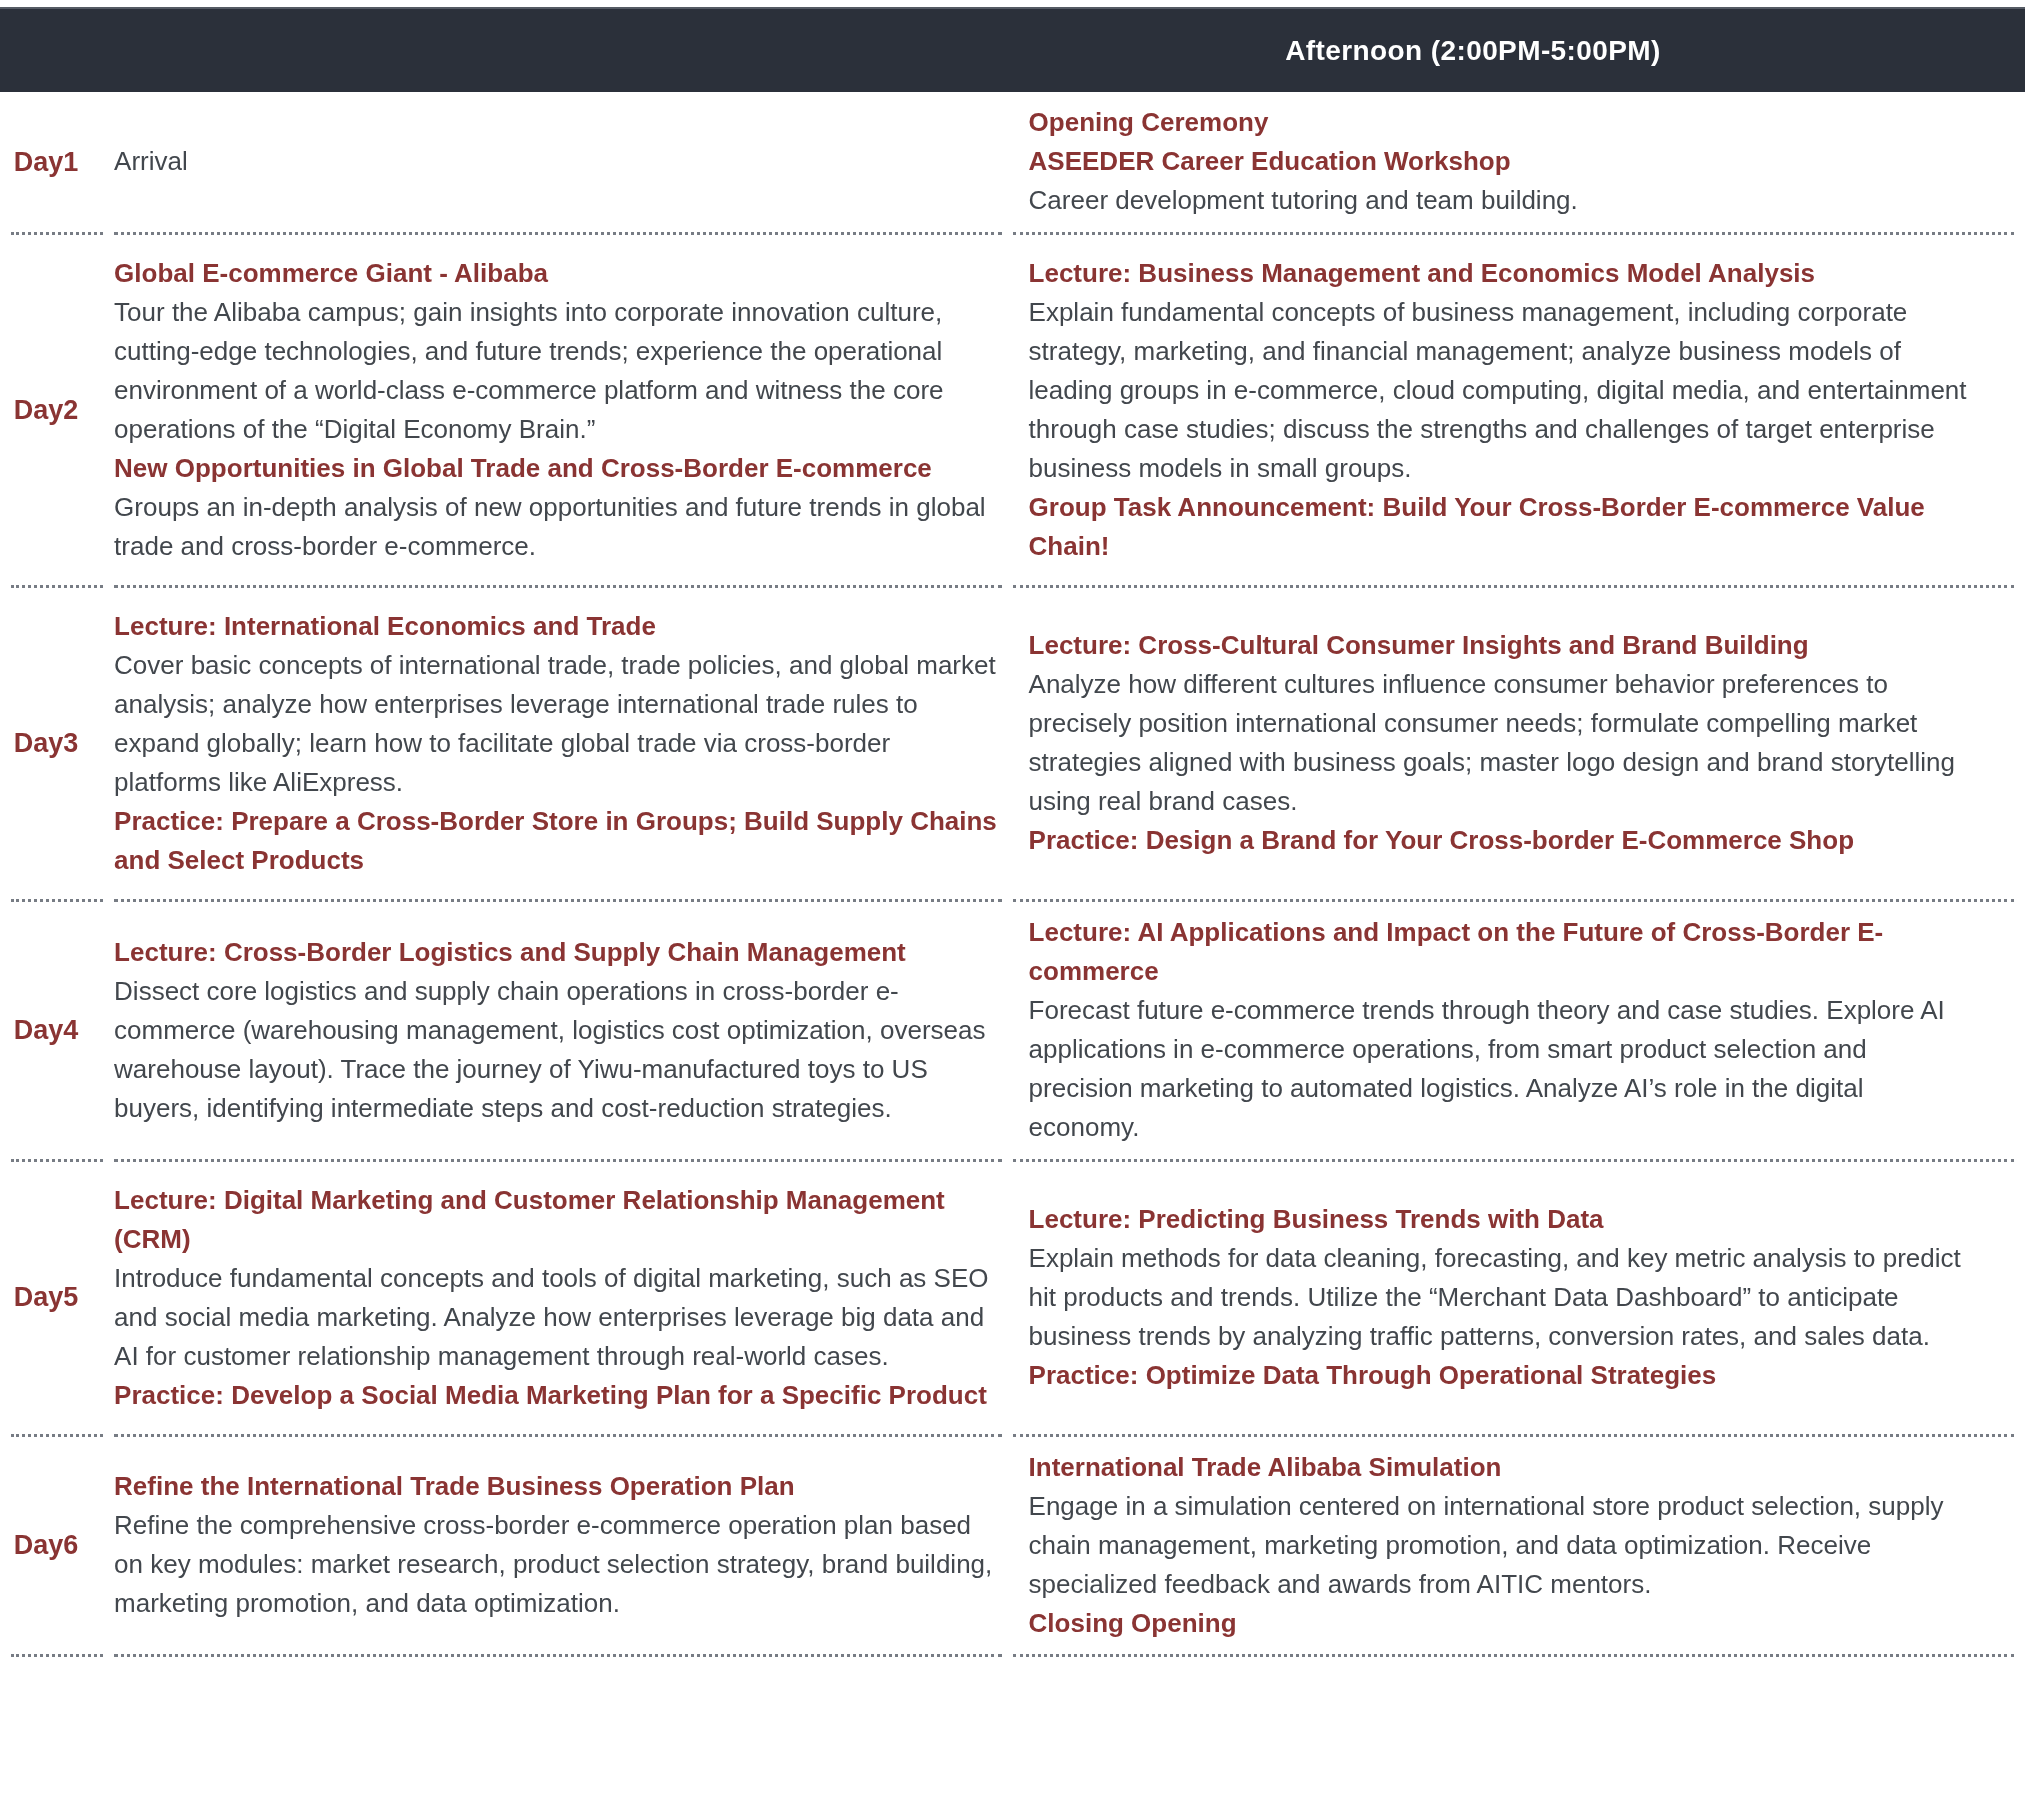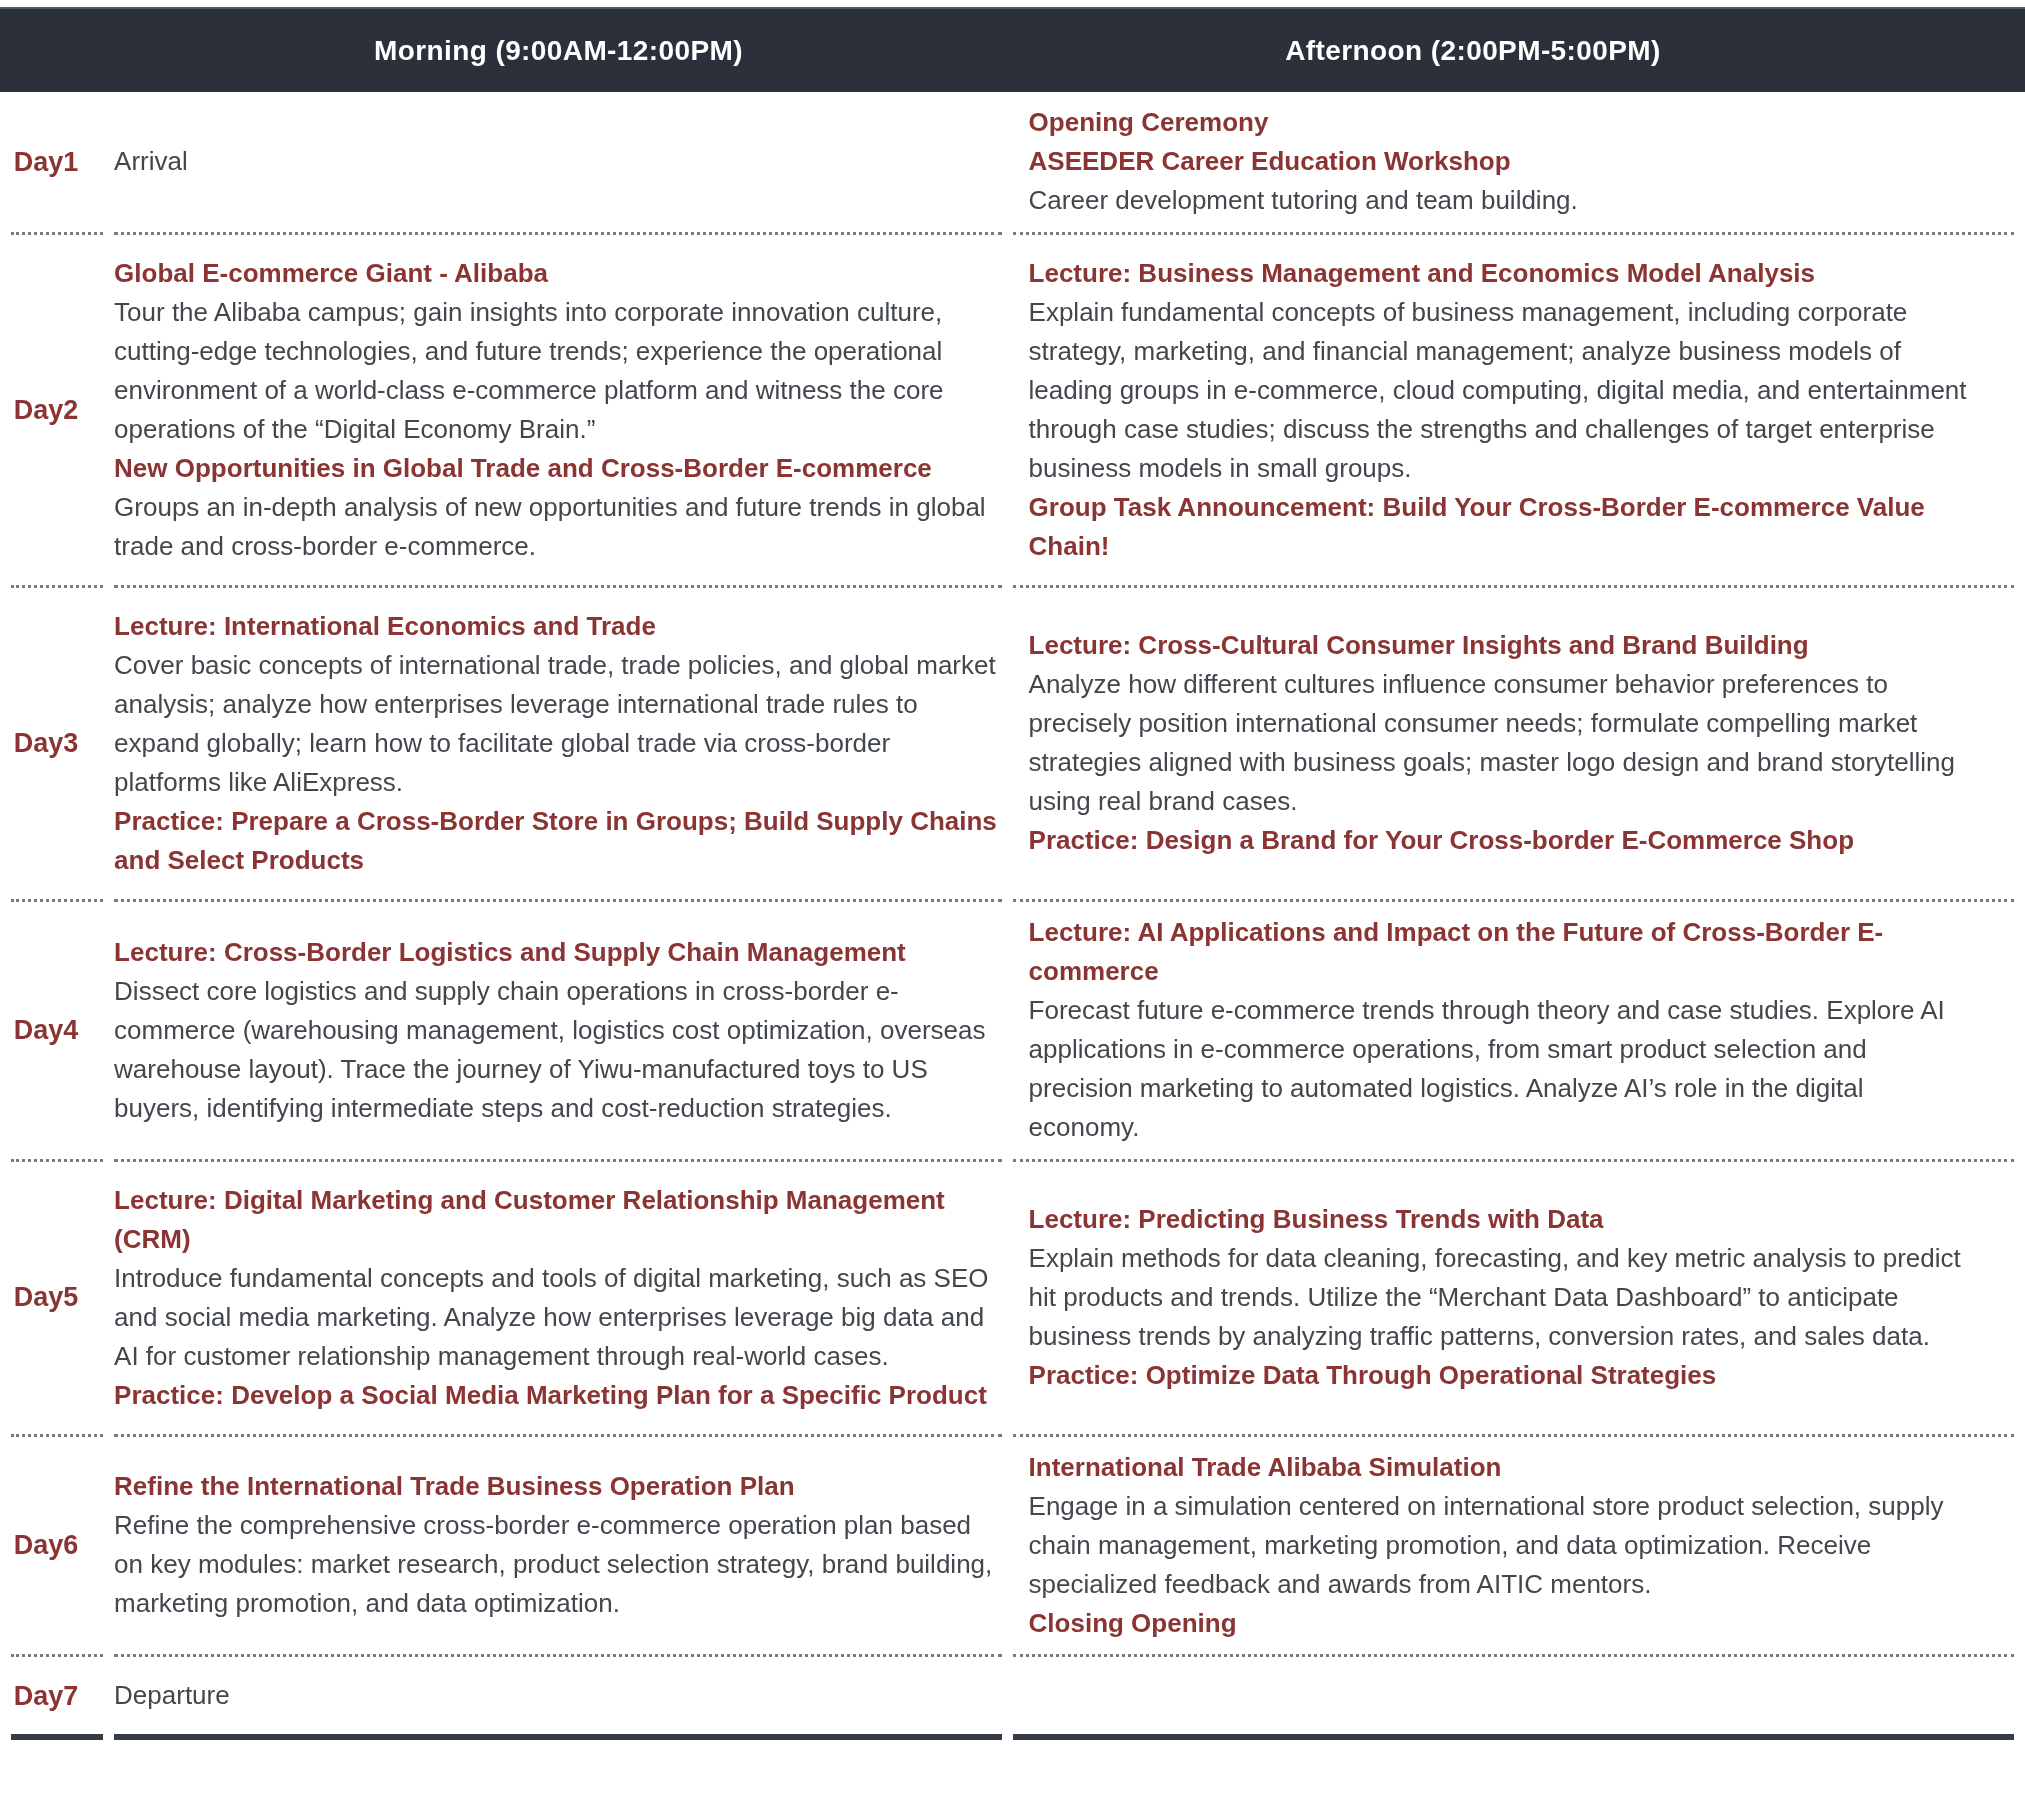--- a/index.html
+++ b/index.html
@@ -65,21 +65,20 @@
   td.cell.afternoon{padding:11.4px 43px 11.4px 15.6px;}
   td.cell p{margin:0;}
   p.bold{color:var(--accent);font-weight:700;}
   p.body{color:var(--body-text);font-weight:400;}
 </style>
 </head>
 <body>
 
 <div class="page">
   <div class="header-bar">
-    <div class="col-head morning">Morning (9:00AM-12:00PM)</div>
     <div class="col-head afternoon">Afternoon (2:00PM-5:00PM)</div>
   </div>
 
   <table class="schedule">
     <colgroup>
       <col class="c-day">
       <col class="c-morning">
       <col class="c-afternoon">
     </colgroup>
     <tbody>
@@ -150,23 +149,16 @@
           <td class="cell morning">
             <p class="bold">Refine the International Trade Business Operation Plan</p>
             <p class="body">Refine the comprehensive cross-border e-commerce operation plan based on key modules: market research, product selection strategy, brand building, marketing promotion, and data optimization.</p>
           </td>
           <td class="cell afternoon">
             <p class="bold">International Trade Alibaba Simulation</p>
             <p class="body">Engage in a simulation centered on international store product selection, supply chain management, marketing promotion, and data optimization. Receive specialized feedback and awards from AITIC mentors.</p>
             <p class="bold">Closing Opening</p>
           </td>
         </tr>
-        <tr class="last">
-          <td class="day">Day7</td>
-          <td class="cell morning">
-            <p class="body">Departure</p>
-          </td>
-          <td class="cell afternoon"></td>
-        </tr>
       </tbody>
   </table>
 </div>
 
 
 </body></html>

